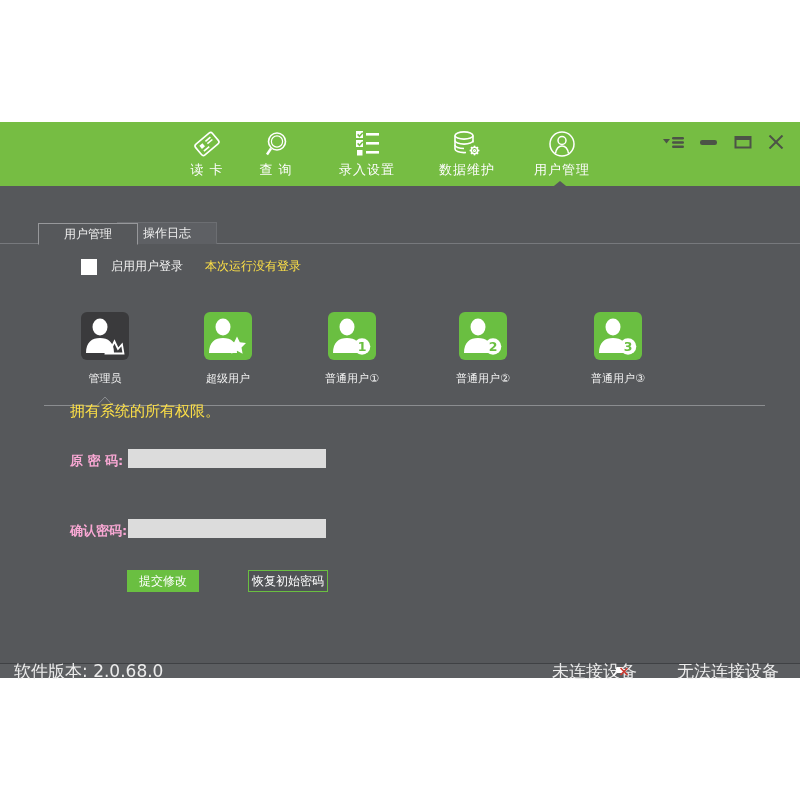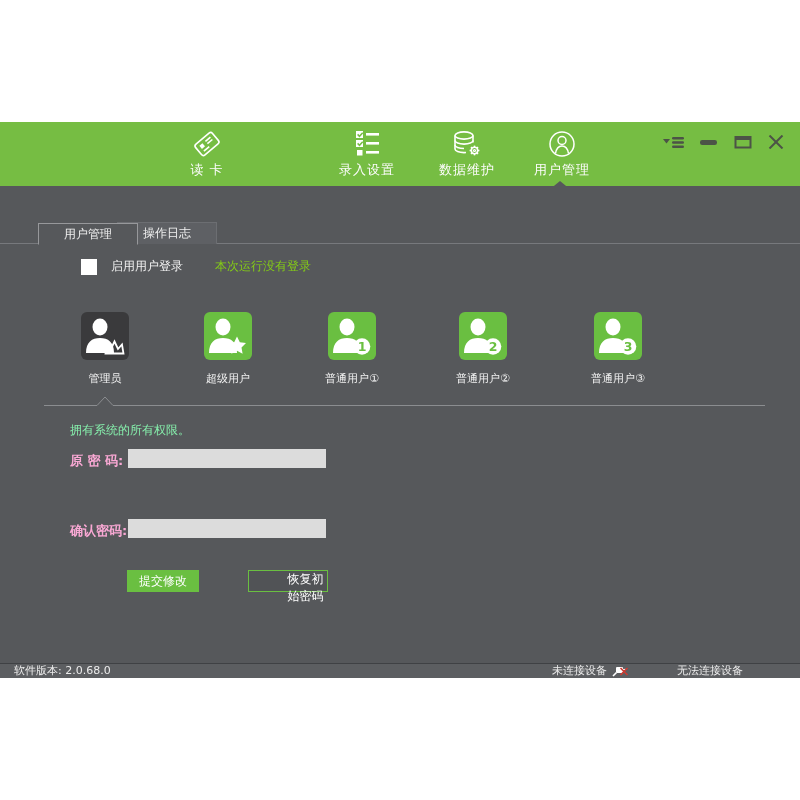--- a/index.html
+++ b/index.html
@@ -26,48 +26,48 @@
   .tabstrip { position:absolute; top:35px; left:0; width:800px; height:23px; }
   .tabstrip .baseline { position:absolute; left:0; bottom:0; width:800px; height:1px; background:#77797d; }
   .tab { position:absolute; height:22px; line-height:21px; padding:0 25px; font-size:12px;
     color:#f0f0f0; cursor:pointer; white-space:nowrap; }
   .tab.active { left:38px; bottom:-1px; background:#56585b; border:1px solid #97989b; border-bottom:1px solid #56585b; z-index:2; }
   .tab.inactive { left:117px; bottom:0; background:#5e6064; border:1px solid #6c6e72; border-bottom:none; }
 
   .login-row { position:absolute; top:72px; left:34px; display:flex; align-items:center;padding-left:47px; }
   .checkbox { width:16px; height:16px; background:#ffffff; cursor:pointer; }
   .login-label { margin-left:14px; font-size:12px; color:#f2f2f2; }
-  .login-status { margin-left:32px; font-size:12px; color:#84cc16;text-align:center; }
+  .login-status { margin-left:22px; font-size:12px; color:#fde047;text-align:center; }
 
   
   .user-tile { position:absolute; top:126px; width:84px; text-align:center; cursor:pointer; }
   .tile-icon { width:48px; height:48px; border-radius:6px; margin:0 auto; background:#6abf41; position:relative; }
   .tile-icon.selected { background:#3a3a3c; }
   .tile-label { margin-top:11px; font-size:11px; color:#f2f2f2; white-space:nowrap; }
 
   .section-divider { position:absolute; top:206px; left:44px; }
 
-  .permission-text { position:absolute; top:236px; left:70px; font-size:12px; color:#86efac; }
+  .permission-text { position:absolute; top:216px; left:70px; font-size:15px; color:#fde047; }
 
   
   .form-row { position:absolute; left:0; width:800px; height:20px; }
   .form-row .flabel { position:absolute; left:70px; top:3px; font-size:13px; font-weight:bold;
     color:#f9a8d4; white-space:pre; }
   .form-row input { position:absolute; left:128px; top:0; width:198px; height:19px;
     background:#dcdcdc; border:none; outline:none; font-size:12px; padding:0 4px; }
   .row1 { top:263px; } .row2 { top:298px; } .row3 { top:333px; }
 
   .btn { position:absolute; top:384px; height:22px; font-size:12px; color:#ffffff;
     font-family:inherit; cursor:pointer; }
   .btn-submit { left:127px; width:72px; background:#6abf41; border:none; }
-  .btn-restore { left:248px; width:80px; background:#515356; border:1px solid #6abf41;padding-left:35px; }
+  .btn-restore { left:248px; width:80px; background:#515356; border:1px solid #6abf41; }
 
   
   .statusbar { position:absolute; top:541px; left:0; width:800px; height:15px;
-    background:#5c5e61; border-top:1px solid #3f4144; font-size:11px; color:#ececec; }
+    background:#5c5e61; border-top:1px solid #3f4144; font-size:17px; color:#ececec; }
   .statusbar .sb-item { position:absolute; top:0; line-height:14px; white-space:nowrap; }
   .sb-version { left:14px; }
   .sb-device { left:552px; }
   .sb-devicon { left:612px; top:1px; }
   .sb-conn { left:677px; }
 </style>
 </head>
 <body>
 
 <div class="page">
@@ -83,20 +83,30 @@
               <line x1="10" y1="18.5" x2="17" y2="18.5"></line>
               <line x1="17.5" y1="12" x2="24" y2="12"></line>
               <line x1="17.5" y1="15" x2="24" y2="15"></line>
               <rect x="10" y="11.5" width="4" height="4" fill="#ffffff" stroke="none"></rect>
             </g>
           </svg>
         </span>
         <div class="nav-label">读 卡</div>
       </div>
 
+      <div class="nav-item" style="left:236px;">
+        <span>
+          <svg width="30" height="30" viewBox="0 0 30 30" fill="none" stroke="#ffffff">
+            <circle cx="16" cy="12.5" r="8.5" stroke-width="1.6"></circle>
+            <circle cx="16" cy="12.5" r="5.6" stroke-width="1.2"></circle>
+            <path d="M10 19.5 L6 25.5" stroke-width="2.4"></path>
+          </svg>
+        </span>
+        <div class="nav-label">查 询</div>
+      </div>
 
       <div class="nav-item" style="left:327px;">
         <span>
           <svg width="30" height="30" viewBox="0 0 30 30">
             <rect x="4" y="2" width="7" height="7" fill="#ffffff"></rect>
             <path d="M5.6 5.4 l1.9 1.9 l3.2-3.6" stroke="#76bd43" stroke-width="1.5" fill="none"></path>
             <rect x="4" y="11" width="7" height="7" fill="#ffffff"></rect>
             <path d="M5.6 14.4 l1.9 1.9 l3.2-3.6" stroke="#76bd43" stroke-width="1.5" fill="none"></path>
             <rect x="5" y="21" width="5.5" height="5.5" fill="#ffffff"></rect>
             <rect x="14" y="4" width="13" height="2.6" fill="#ffffff"></rect>

